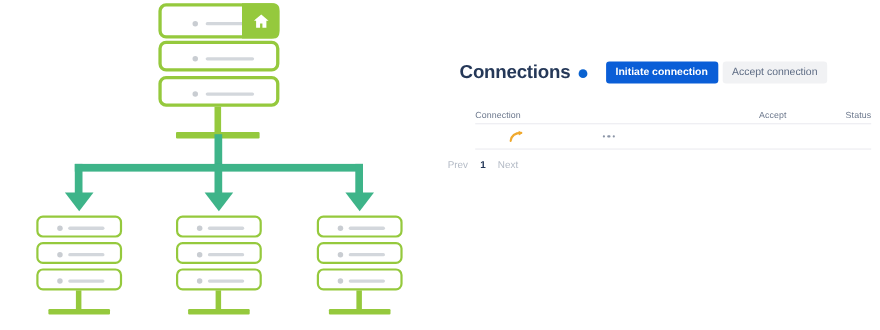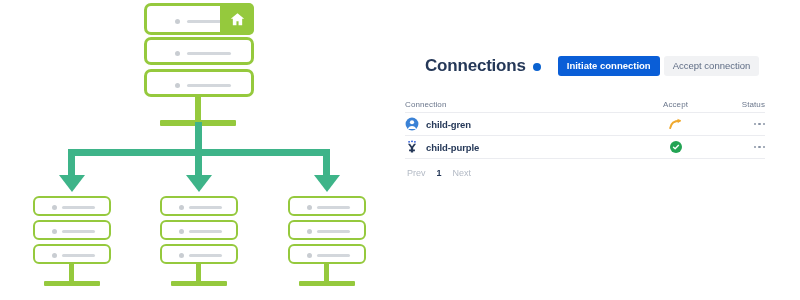--- a/index.html
+++ b/index.html
@@ -50,23 +50,22 @@
     width:0;height:0;
     border-left:13px solid transparent;
     border-right:13px solid transparent;
     border-top:17px solid #3eb489;
   }
 
   
   .panel{position:absolute;left:405px;top:52px;width:360px;}
 
   .panel-head{
-    display:flex;align-items:center;justify-content:flex-start;
+    display:flex;align-items:center;justify-content:center;
     height:28px;
-    margin-left:20px;
   }
   .panel-title-wrap{display:flex;align-items:center;gap:7px;}
   .panel-title{
     font-size:17px;font-weight:bold;color:#253858;
     letter-spacing:-0.2px;line-height:20px;
   }
   .info-dot{
     width:8px;height:8px;border-radius:50%;
     background:#0a62d0;display:inline-block;position:relative;top:1px;
   }
@@ -78,21 +77,21 @@
     border:none;border-radius:3px;
     font-family:"Liberation Sans", sans-serif;
     font-size:9.5px;font-weight:bold;
     line-height:20px;
     white-space:nowrap;
     cursor:pointer;
   }
   .btn-primary{background:#0a5ed7;color:#ffffff;}
   .btn-secondary{background:#f1f2f4;color:#5e6c84;font-weight:normal;}
 
-  .table{margin-top:17px;width:100%;}
+  .table{margin-top:17px;width:100%;margin-left:27px;}
   .t-row{
     display:flex;align-items:center;
     border-bottom:1px solid #ebecf0;
   }
   .t-head{height:15px;}
   .t-head .cell{
     font-size:8px;color:#6b778c;font-weight:normal;
     letter-spacing:0.1px;
   }
   .t-body-row{height:22px;}
@@ -234,70 +233,37 @@
     <div class="table">
 
       <div class="t-row t-head">
         <div class="cell cell-conn">Connection</div>
         <div class="cell cell-status">Accept</div>
         <div class="cell cell-action">Status</div>
       </div>
 
 
       <div class="t-row t-body-row">
-        <div class="cell-conn">
-          <svg class="avatar" viewBox="0 0 24 24">
-            <circle cx="12" cy="12" r="11" fill="#3b82d6"></circle>
-            <circle cx="12" cy="9" r="3.6" fill="#ffffff"></circle>
-            <path d="M4.8 20.4a7.6 7.6 0 0 1 14.4 0z" fill="#ffffff"></path>
-          </svg>
-          <span class="conn-name">child-gren</span>
-        </div>
         <div class="cell-status">
           <span class="status-pending">
             <svg width="14" height="12" viewBox="0 0 24 20" aria-hidden="true">
               <path d="M2 17C3.5 8 10 4.5 18.5 4.5" stroke="#f0a92e" stroke-width="3.4" fill="none" stroke-linecap="round"></path>
               <path d="M14.5 1.2 20.8 4.6 15 8.6z" fill="#f0a92e"></path>
             </svg>
           </span>
         </div>
         <div class="cell-action">
           <span class="dots">
               <i></i>
               <i></i>
               <i></i>
             </span>
         </div>
       </div>
 
-      <div class="t-row t-body-row">
-        <div class="cell-conn">
-          <svg class="avatar" viewBox="0 0 24 24">
-            <circle cx="7" cy="3.2" r="1.5" fill="#1d4ed8"></circle>
-            <circle cx="12" cy="2.2" r="1.5" fill="#1d4ed8"></circle>
-            <circle cx="17" cy="3.2" r="1.5" fill="#1d4ed8"></circle>
-            <path d="M5 6.5h3.6L12 11l3.4-4.5H19l-5 6.6v3.2h3v3h-3v2.2h-4v-2.2H7v-3h3v-3.2z" fill="#253858"></path>
-          </svg>
-          <span class="conn-name">child-purple</span>
-        </div>
-        <div class="cell-status">
-          <span class="status-ok">
-            <svg width="8" height="8" viewBox="0 0 24 24" aria-hidden="true">
-              <path d="M4.5 12.5l5 5L19.5 7" stroke="#ffffff" stroke-width="4" fill="none" stroke-linecap="round" stroke-linejoin="round"></path>
-            </svg>
-          </span>
-        </div>
-        <div class="cell-action">
-          <span class="dots">
-              <i></i>
-              <i></i>
-              <i></i>
-            </span>
-        </div>
-      </div>
 
     </div>
 
     <div class="pager">
       <span class="pg-muted">Prev</span>
       <span class="pg-current">1</span>
       <span class="pg-muted">Next</span>
     </div>
 
   </div>

